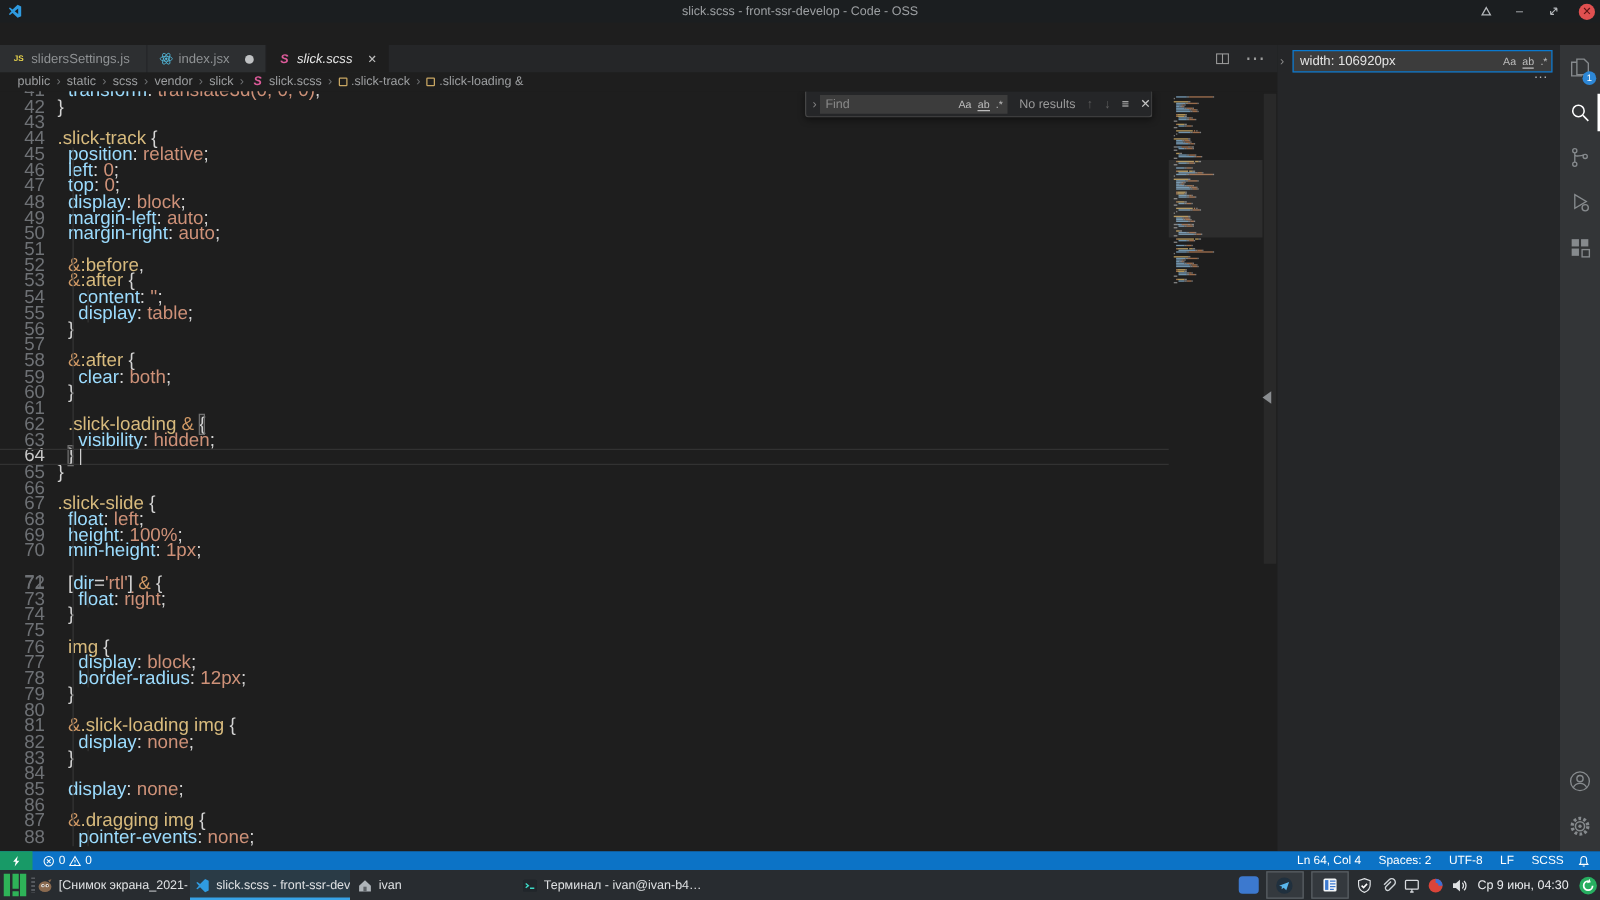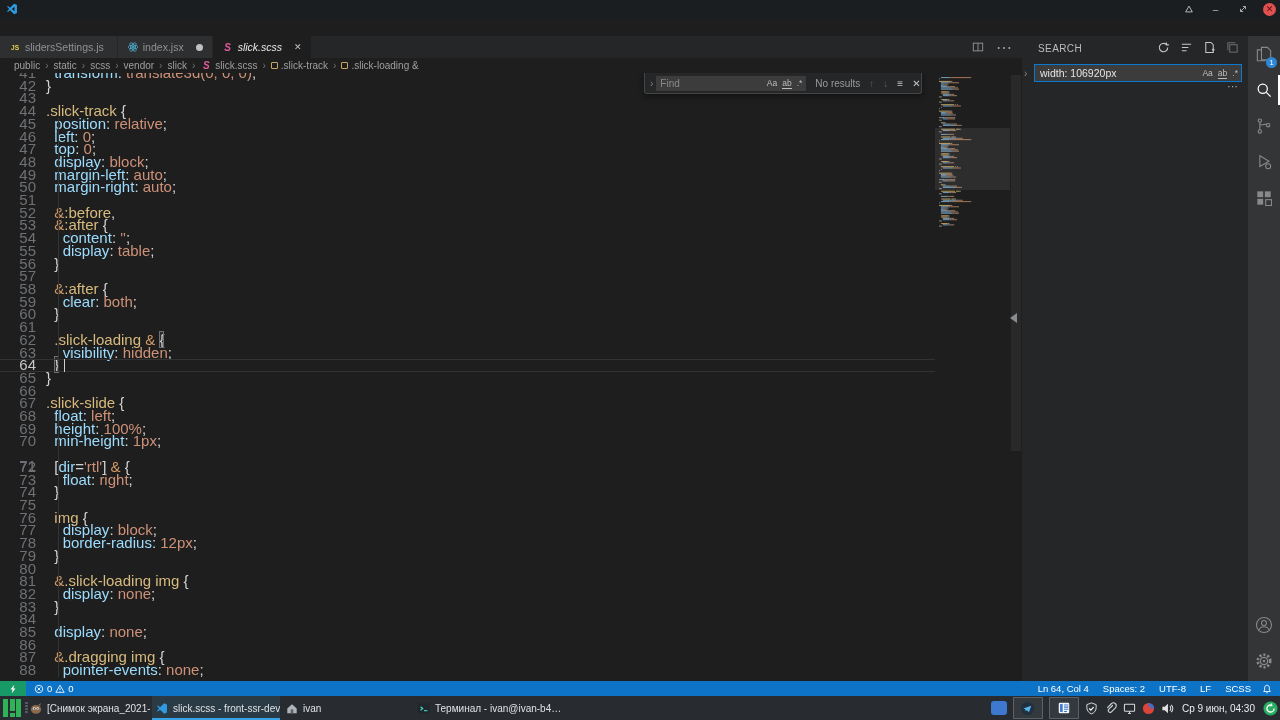--- a/index.html
+++ b/index.html
@@ -122,20 +122,21 @@
 <body>
 
 <div id="screen">
 
   <div id="titlebar">
     <span id="titlebar-icon">
       <svg viewBox="0 0 16 16" width="12" height="12">
           <path fill="#2f9be0" d="M10.8 1 5.4 6.2 2.6 4.1 1.4 4.8l2.8 3.2-2.8 3.2 1.2.7 2.8-2.1 5.4 5.2 3.8-1.8V2.8L10.8 1zm.6 4.1v5.8L7.7 8l3.7-2.9z"></path>
         </svg>
     </span>
+    <div id="titletext">slick.scss - front-ssr-develop - Code - OSS</div>
     <div id="wincontrols">
       <span class="wc">
         <svg viewBox="0 0 12 12" width="10" height="10">
             <path d="M6 2.5 10 9.5H2z" fill="none" stroke="#b4b7ba" stroke-width="1.2"></path>
           </svg>
       </span>
       <span class="wc">–</span>
       <span class="wc">
         <svg viewBox="0 0 12 12" width="10" height="10" stroke="#b4b7ba" stroke-width="1.1" fill="none">
             <path d="M3 9 9 3M3 9V5.8M3 9h3.2M9 3v3.2M9 3H5.8"></path>
@@ -600,46 +601,20 @@
       </div>
       <span id="find-results">No results</span>
       <span class="find-act dim">↑</span>
       <span class="find-act dim">↓</span>
       <span class="find-act">≡</span>
       <span class="find-act">✕</span>
     </div>
   </div>
 
   <div id="sidebar">
-    <div id="sb-head">
-      <span id="sb-title">SEARCH</span>
-      <span class="sb-ic">
-        <svg viewBox="0 0 14 14" width="13" height="13" fill="none" stroke="#c7c7c7" stroke-width="1.2">
-            <path d="M11.5 7a4.5 4.5 0 1 1-1.4-3.2"></path>
-            <path d="M10.2 1.6v2.6h2.6"></path>
-          </svg>
-      </span>
-      <span class="sb-ic">
-        <svg viewBox="0 0 14 14" width="13" height="13" stroke="#c7c7c7" stroke-width="1.2">
-            <path d="M2 3.5h10M2 7h7M2 10.5h5"></path>
-          </svg>
-      </span>
-      <span class="sb-ic">
-        <svg viewBox="0 0 14 14" width="13" height="13" fill="none" stroke="#c7c7c7" stroke-width="1.1">
-            <path d="M3 1.5h5.5L11 4v8.5H3z"></path>
-            <path d="M9.5 9.5h3M11 8v3"></path>
-          </svg>
-      </span>
-      <span class="sb-ic dim">
-        <svg viewBox="0 0 14 14" width="13" height="13" fill="none" stroke="#6d6d6d" stroke-width="1.1">
-            <rect x="4" y="4" width="8" height="8"></rect>
-            <path d="M2 10V2h8"></path>
-          </svg>
-      </span>
-    </div>
     <div id="sb-inputrow">
       <span id="sb-chevron">›</span>
       <div id="sb-inputwrap">
         <input id="sb-input" value="width: 106920px" style="">
         <span style="display:flex;margin-right:3px;">
           <span class="mini-ic">Aa</span>
           <span class="mini-ic mini-word">ab</span>
           <span class="mini-ic">.*</span>
         </span>
       </div>

